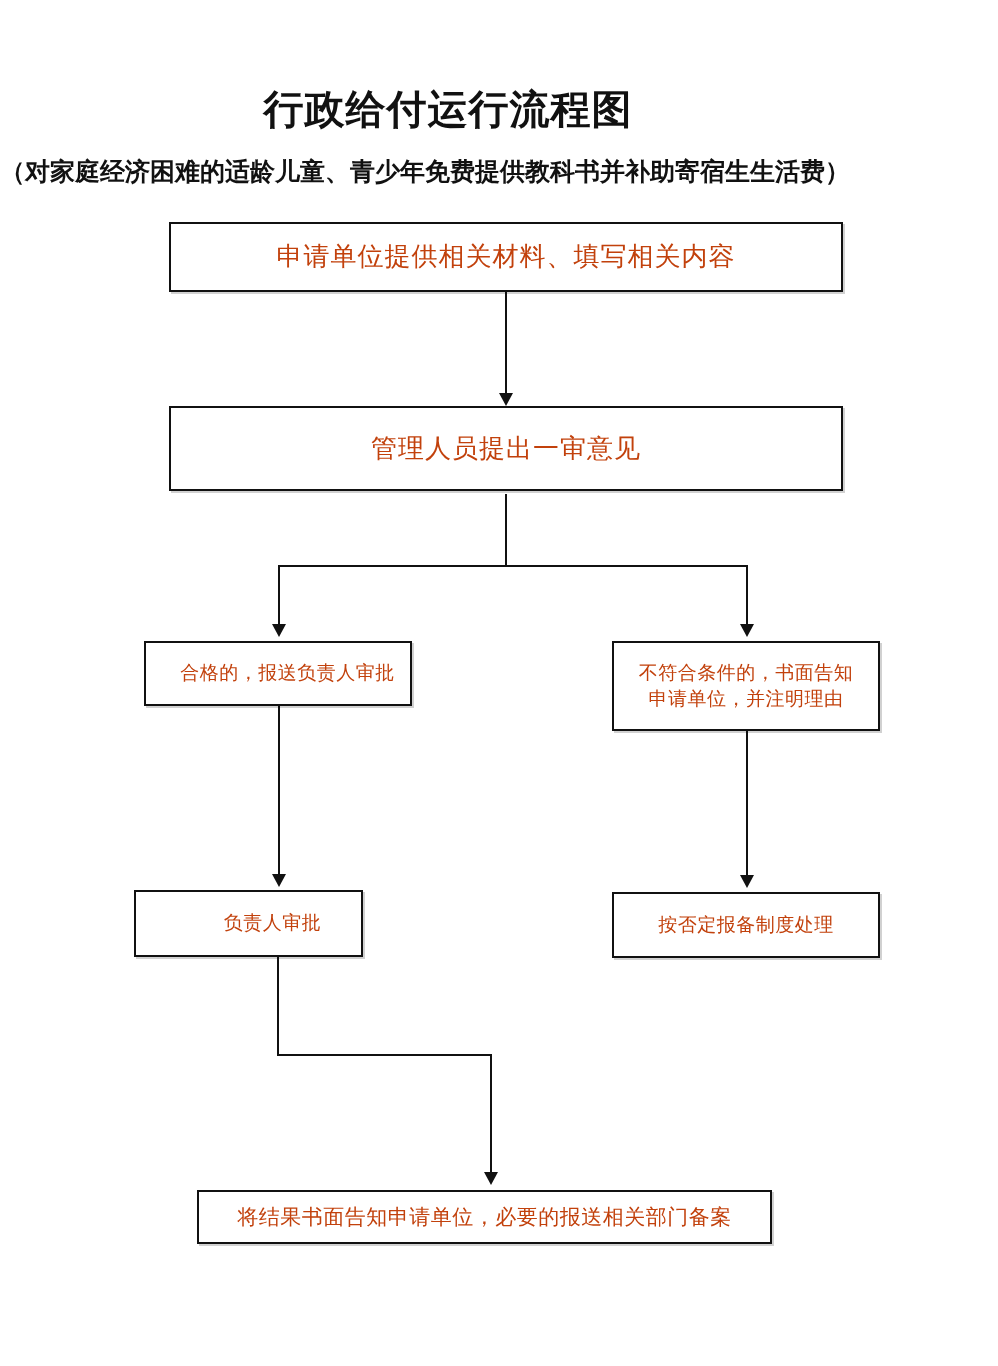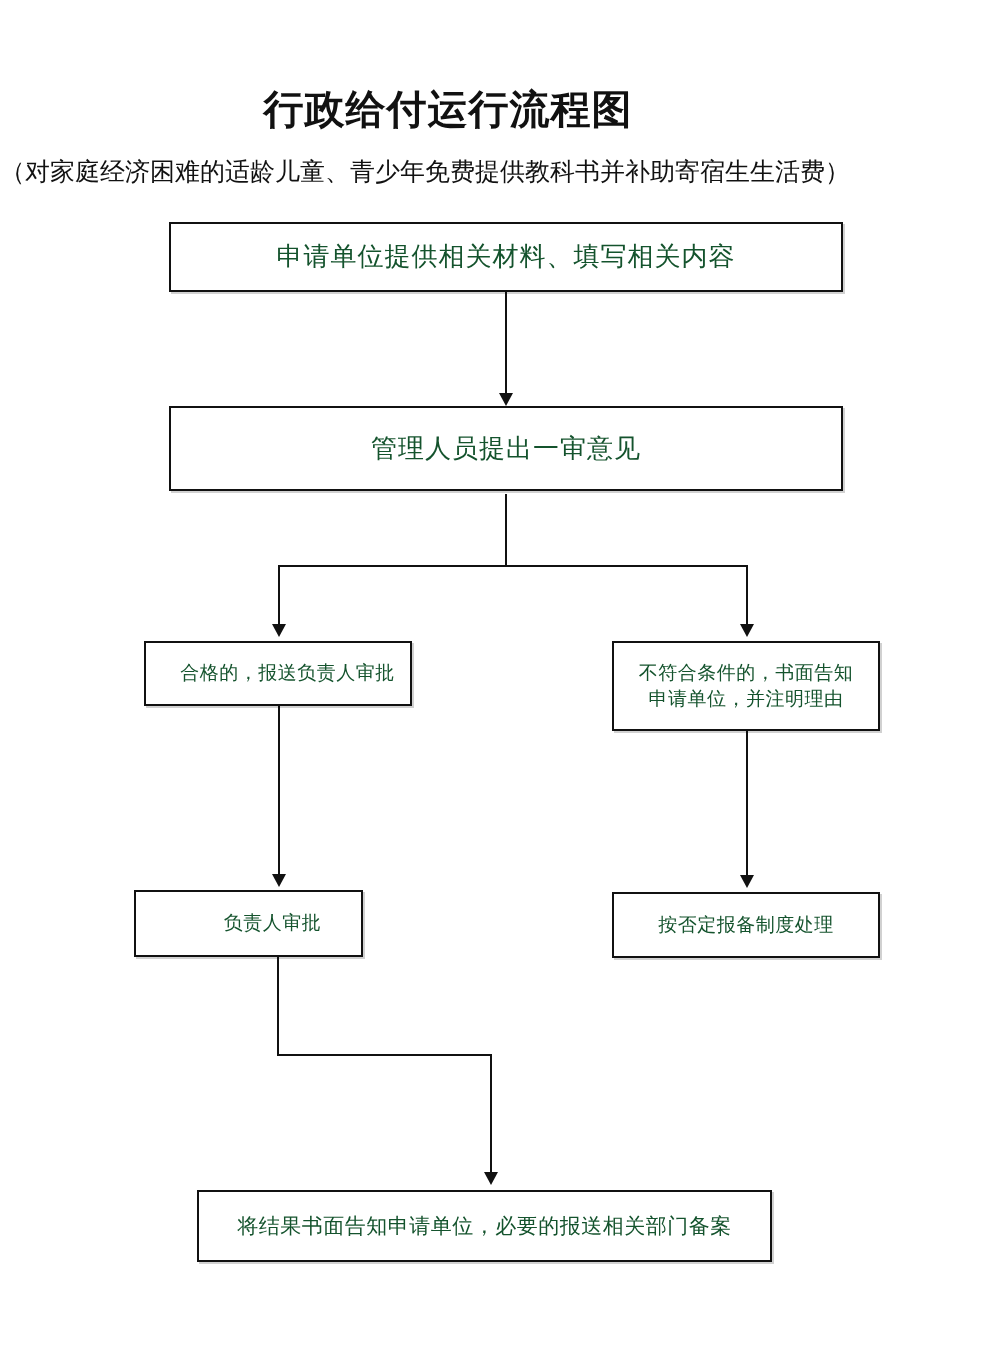--- a/index.html
+++ b/index.html
@@ -34,42 +34,42 @@
     white-space: nowrap;
   }
   .subtitle {
     position: absolute;
     left: 0;
     top: 155px;
     width: 848px;
     text-align: center;
     font-family: "DejaVu Sans", "Liberation Sans", sans-serif;
     font-size: 25px;
-    font-weight: normal;
+    font-weight: bold;
     color: #111111;
     white-space: nowrap;
   }
 
   
   .node {
     position: absolute;
     box-sizing: border-box;
     background: #ffffff;
     border: 2px solid #111111;
     display: flex;
     align-items: center;
     justify-content: center;
     text-align: center;
     box-shadow: 2px 2px 0 rgba(0,0,0,0.18);
   }
   .node .label {
     display: block;
     line-height: 1.38;
     font-family: Liberation Serif, serif;
-    color: #14532d;
+    color: #c2410c;
     white-space: pre-line;
   }
   .node.big .label   { font-size: 26px; letter-spacing: 1px; }
   .node.small .label { font-size: 19px; letter-spacing: 0.5px; }
   .node.wide .label  { font-size: 21px; letter-spacing: 0.5px; }
 
   
   .vline, .hline {
     position: absolute;
     background: #111111;
@@ -135,17 +135,17 @@
 
   <div class="node small" style="left:612px; top:892px; width:268px; height:66px;">
     <span class="label">按否定报备制度处理</span>
   </div>
 
   <div class="vline" style="left:277px; top:957px; height:98px;"></div>
   <div class="hline" style="left:277px; top:1054px; width:215px;"></div>
   <div class="vline" style="left:490px; top:1054px; height:120px;"></div>
   <div class="arrowhead" style="left:484px; top:1172px;"></div>
 
-  <div class="node wide" style="left:197px; top:1190px; width:575px; height:72px;">
+  <div class="node wide" style="left:197px; top:1190px; width:575px; height:54px;">
     <span class="label">将结果书面告知申请单位，必要的报送相关部门备案</span>
   </div>
 
 </div>
 
 </body></html>

